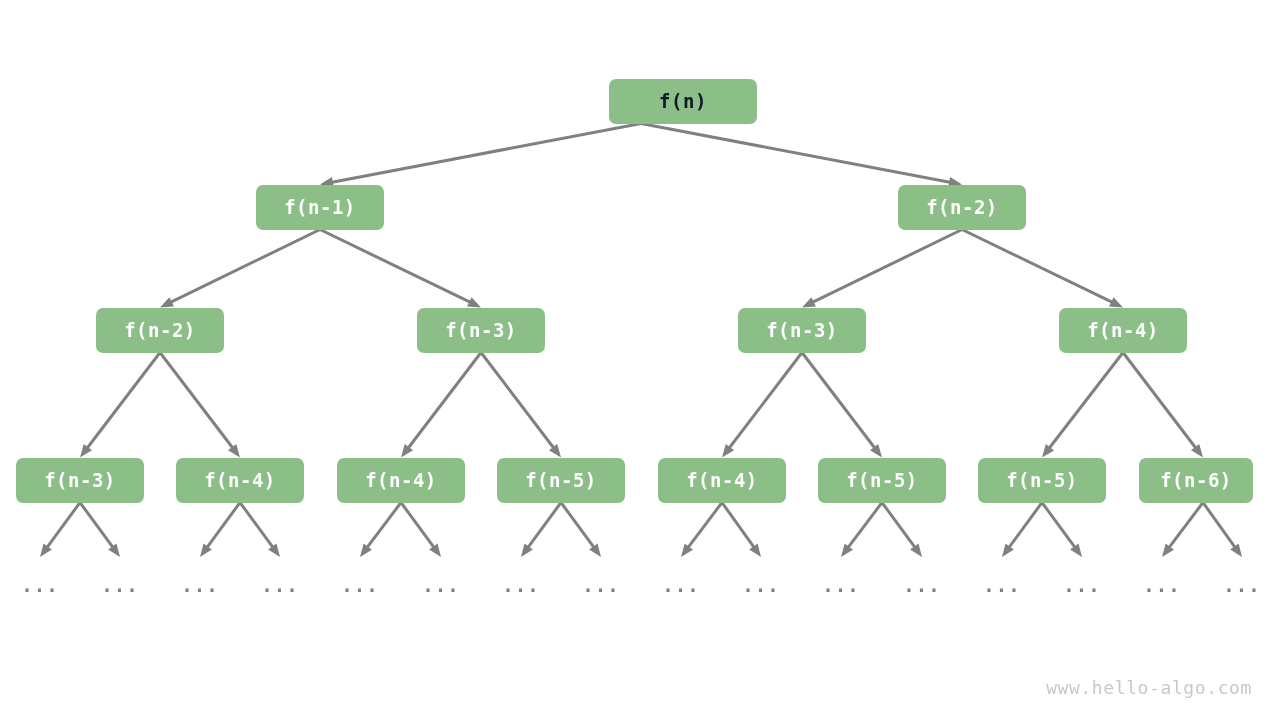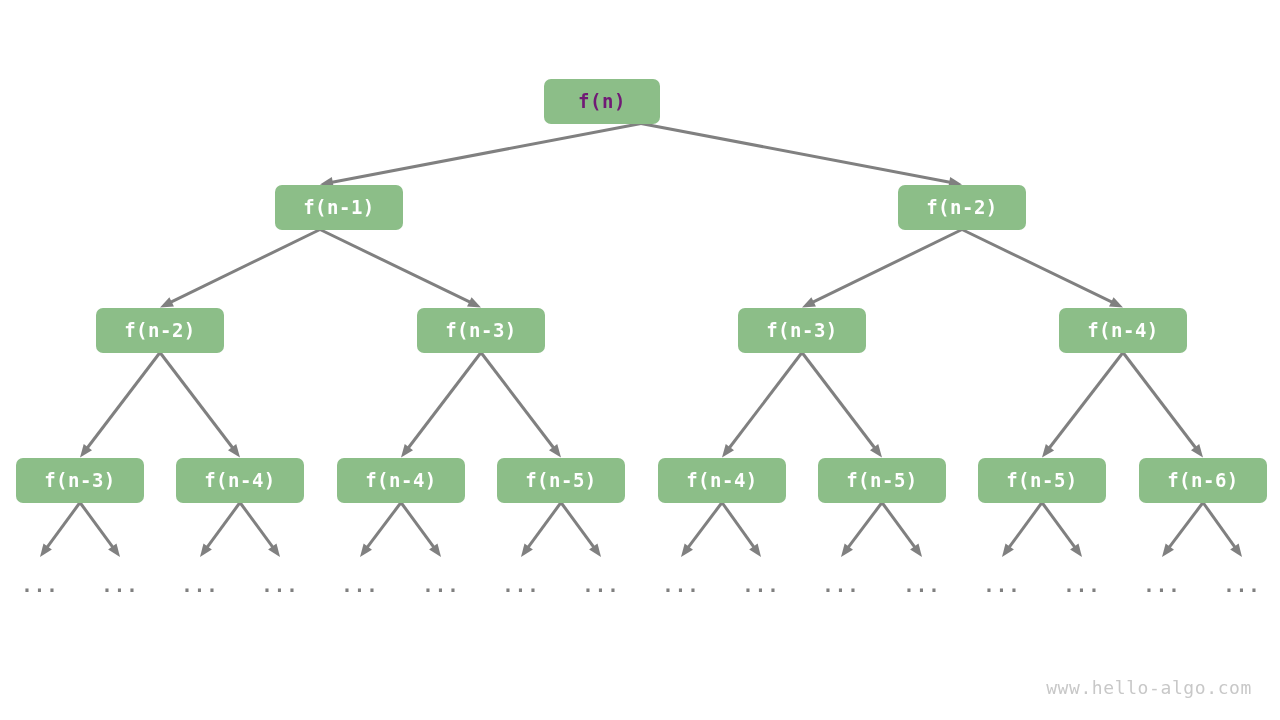--- a/index.html
+++ b/index.html
@@ -185,35 +185,35 @@
       <g>
         <line x1="1203" y1="502.5" x2="1168.612896117065" y2="548.2096868687795" stroke="#808080" stroke-width="3" stroke-linecap="butt"></line>
         <polygon points="1162,557 1165.6598201126815,543.4853517713996 1173.9706616185629,549.7375444638974" fill="#808080"></polygon>
       </g>
       <g>
         <line x1="1203" y1="502.5" x2="1235.598618991192" y2="548.0544803851272" stroke="#808080" stroke-width="3" stroke-linecap="butt"></line>
         <polygon points="1242,557 1230.205940444378,549.4541296593142 1238.6635226257122,543.4019148873502" fill="#808080"></polygon>
       </g>
     </svg>
   <div id="node-layer">
-      <div class="node" style="left: 544px; top: 78.5px; width: 116px; height: 45px; background: rgb(140, 190, 136); color: #701a75; border-radius: 7px;">f(n)</div>
-      <div class="node" style="left: 256px; top: 184.5px; width: 128px; height: 45px; background: rgb(140, 190, 136); color: rgb(255, 255, 255); border-radius: 7px; margin-left: 19px;">f(n-1)</div>
+      <div class="node" style="left: 609px; top: 78.5px; width: 148px; height: 45px; background: rgb(140, 190, 136); color: #0f172a; border-radius: 7px;">f(n)</div>
+      <div class="node" style="left: 256px; top: 184.5px; width: 128px; height: 45px; background: rgb(140, 190, 136); color: rgb(255, 255, 255); border-radius: 7px;">f(n-1)</div>
       <div class="node" style="left: 898px; top: 184.5px; width: 128px; height: 45px; background: rgb(140, 190, 136); color: rgb(255, 255, 255); border-radius: 7px;">f(n-2)</div>
       <div class="node" style="left: 96px; top: 307.5px; width: 128px; height: 45px; background: rgb(140, 190, 136); color: rgb(255, 255, 255); border-radius: 7px;">f(n-2)</div>
       <div class="node" style="left: 417px; top: 307.5px; width: 128px; height: 45px; background: rgb(140, 190, 136); color: rgb(255, 255, 255); border-radius: 7px;">f(n-3)</div>
       <div class="node" style="left: 738px; top: 307.5px; width: 128px; height: 45px; background: rgb(140, 190, 136); color: rgb(255, 255, 255); border-radius: 7px;">f(n-3)</div>
       <div class="node" style="left: 1059px; top: 307.5px; width: 128px; height: 45px; background: rgb(140, 190, 136); color: rgb(255, 255, 255); border-radius: 7px;">f(n-4)</div>
       <div class="node" style="left: 16px; top: 457.5px; width: 128px; height: 45px; background: rgb(140, 190, 136); color: rgb(255, 255, 255); border-radius: 7px;">f(n-3)</div>
       <div class="node" style="left: 176px; top: 457.5px; width: 128px; height: 45px; background: rgb(140, 190, 136); color: rgb(255, 255, 255); border-radius: 7px;">f(n-4)</div>
       <div class="node" style="left: 337px; top: 457.5px; width: 128px; height: 45px; background: rgb(140, 190, 136); color: rgb(255, 255, 255); border-radius: 7px;">f(n-4)</div>
       <div class="node" style="left: 497px; top: 457.5px; width: 128px; height: 45px; background: rgb(140, 190, 136); color: rgb(255, 255, 255); border-radius: 7px;">f(n-5)</div>
       <div class="node" style="left: 658px; top: 457.5px; width: 128px; height: 45px; background: rgb(140, 190, 136); color: rgb(255, 255, 255); border-radius: 7px;">f(n-4)</div>
       <div class="node" style="left: 818px; top: 457.5px; width: 128px; height: 45px; background: rgb(140, 190, 136); color: rgb(255, 255, 255); border-radius: 7px;">f(n-5)</div>
       <div class="node" style="left: 978px; top: 457.5px; width: 128px; height: 45px; background: rgb(140, 190, 136); color: rgb(255, 255, 255); border-radius: 7px;">f(n-5)</div>
-      <div class="node" style="left: 1139px; top: 457.5px; width: 128px; height: 45px; background: rgb(140, 190, 136); color: rgb(255, 255, 255); border-radius: 7px;">f(n-6)</div>
+      <div class="node" style="left: 1139px; top: 457.5px; width: 114px; height: 45px; background: rgb(140, 190, 136); color: rgb(255, 255, 255); border-radius: 7px;">f(n-6)</div>
     </div>
   <div id="ellipsis-layer">
       <div class="ellipsis" style="left: 40px; top: 585px; color: rgb(128, 128, 128);">...</div>
       <div class="ellipsis" style="left: 120px; top: 585px; color: rgb(128, 128, 128);">...</div>
       <div class="ellipsis" style="left: 200px; top: 585px; color: rgb(128, 128, 128);">...</div>
       <div class="ellipsis" style="left: 280px; top: 585px; color: rgb(128, 128, 128);">...</div>
       <div class="ellipsis" style="left: 360px; top: 585px; color: rgb(128, 128, 128);">...</div>
       <div class="ellipsis" style="left: 441px; top: 585px; color: rgb(128, 128, 128);">...</div>
       <div class="ellipsis" style="left: 521px; top: 585px; color: rgb(128, 128, 128);">...</div>
       <div class="ellipsis" style="left: 601px; top: 585px; color: rgb(128, 128, 128);">...</div>

